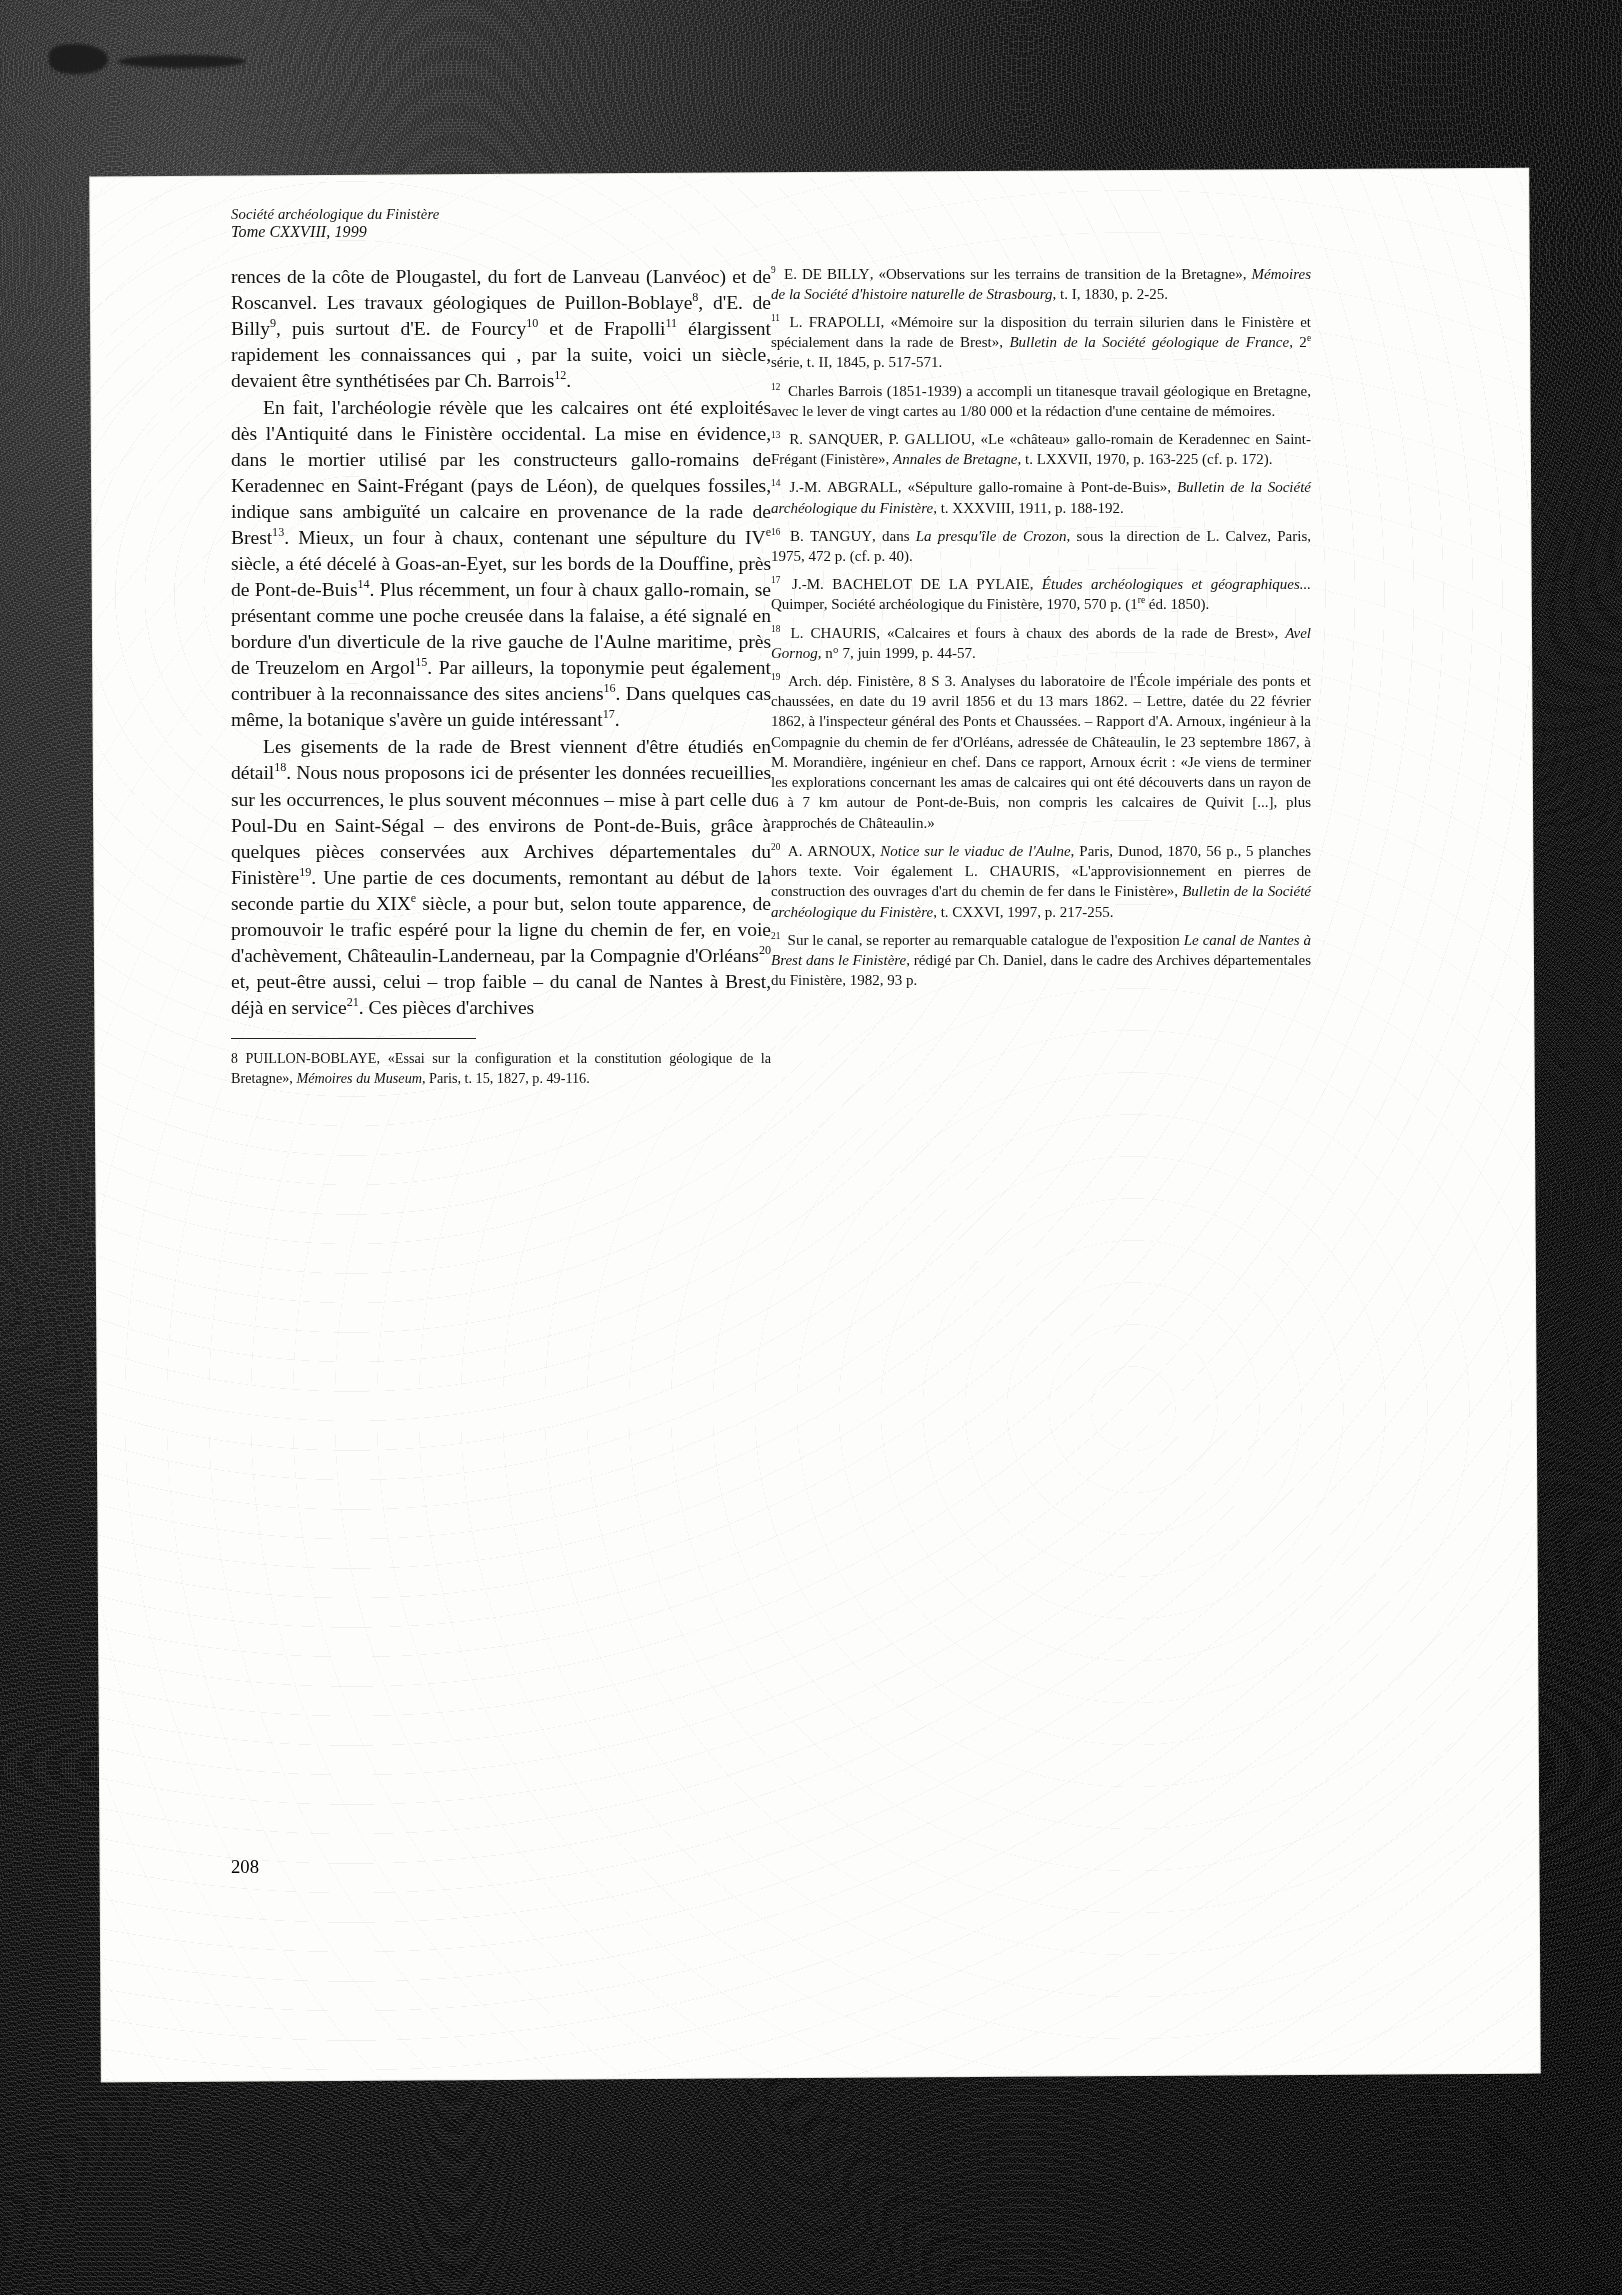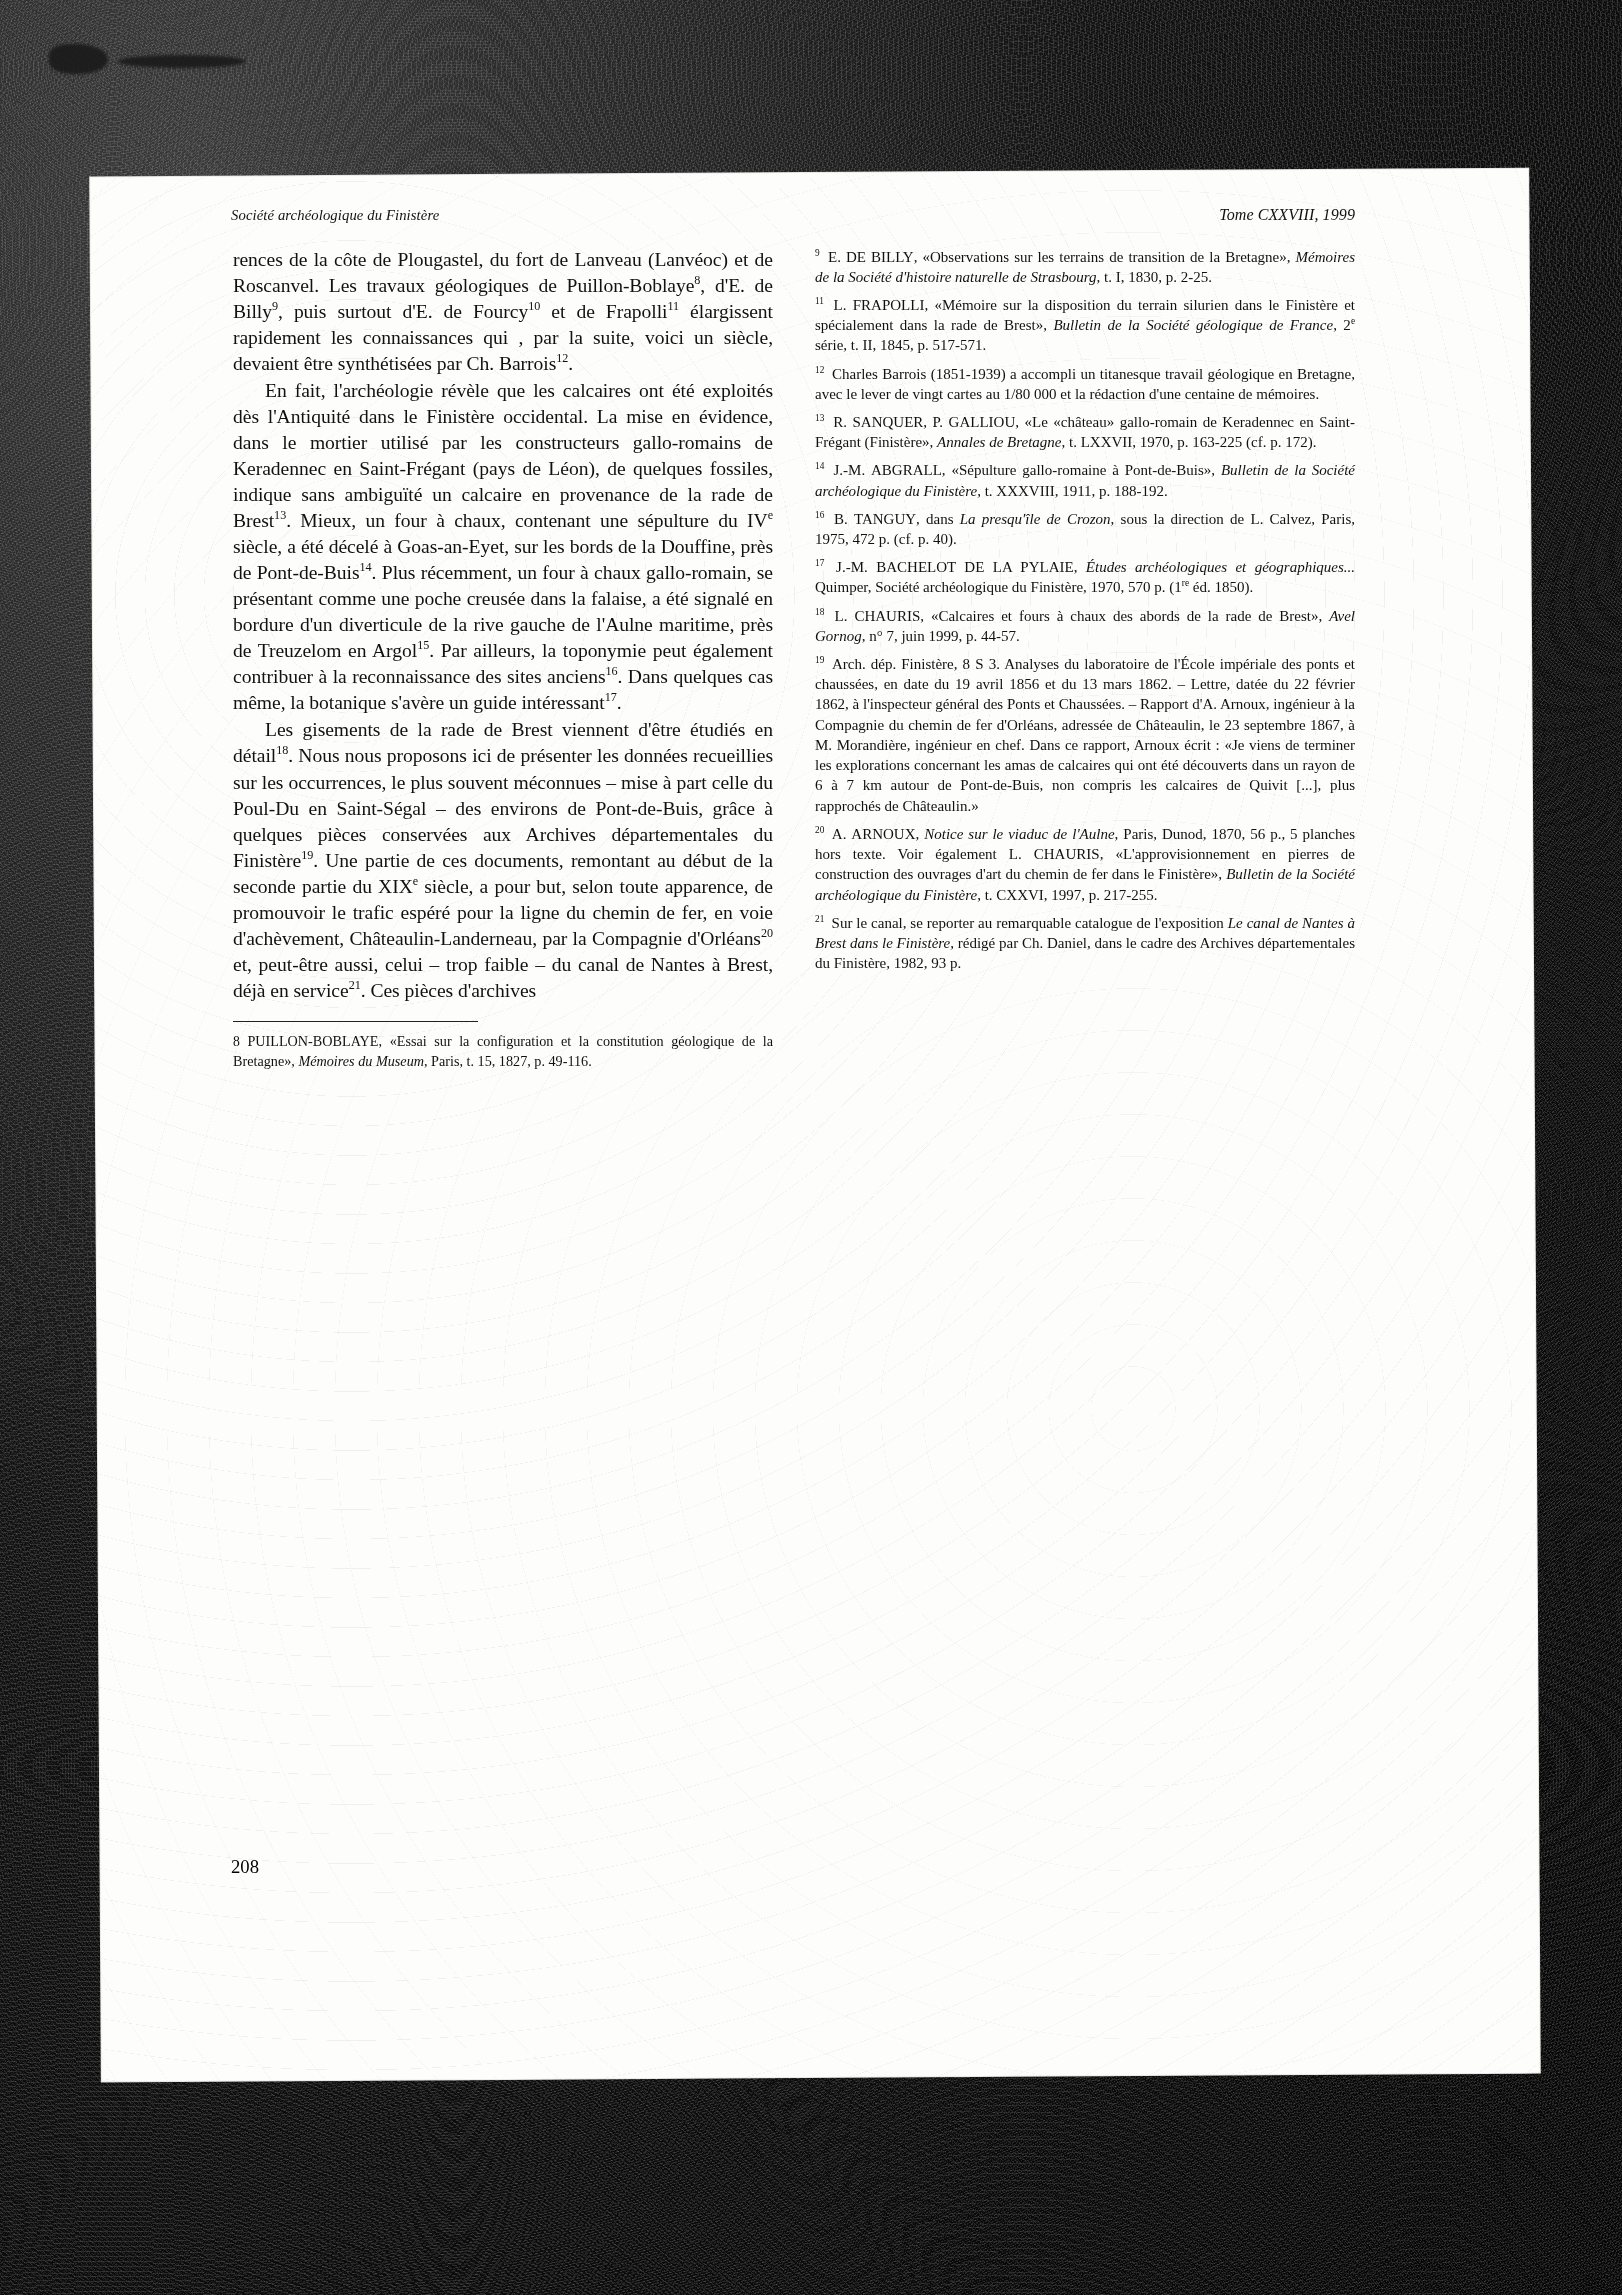--- a/index.html
+++ b/index.html
@@ -82,30 +82,29 @@
 
   
   #runhead {
     display: flex;
     justify-content: space-between;
     align-items: baseline;
     font-style: italic;
     font-size: 15px;
     letter-spacing: 0.1px;
     margin-bottom: 22.6px;
+    flex-direction: column;
   }
   #runhead .left { font-size: 14.7px; }
   #runhead .right { font-size: 16px; }
 
   
   #columns {
     display: flex;
-    gap: 42px;
     align-items: flex-start;
-    justify-content: flex-end;
   }
   .col { width: 540px; }
 
   
   .body-par {
     font-size: 19.6px;
     line-height: 1.33;
     text-align: justify;
     margin: 0 0 1px 0;
     letter-spacing: -0.05px;

